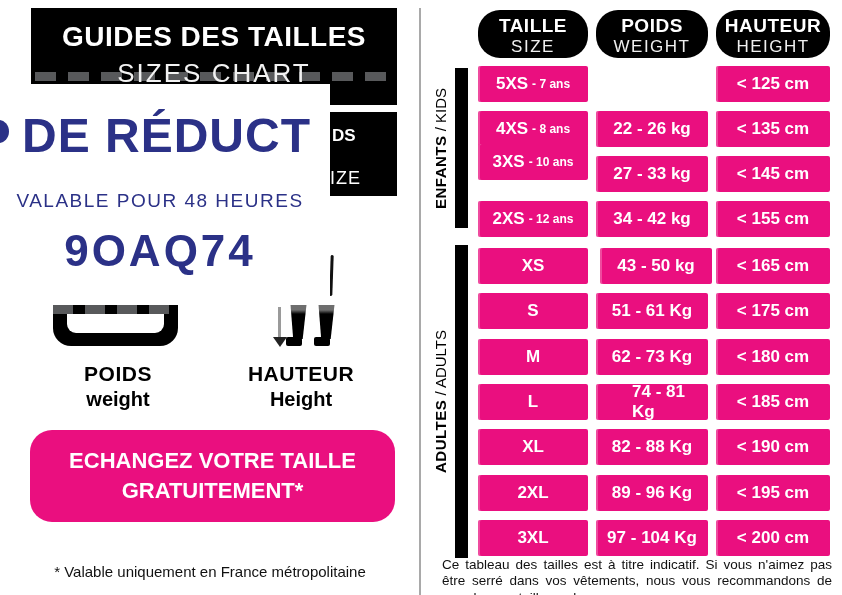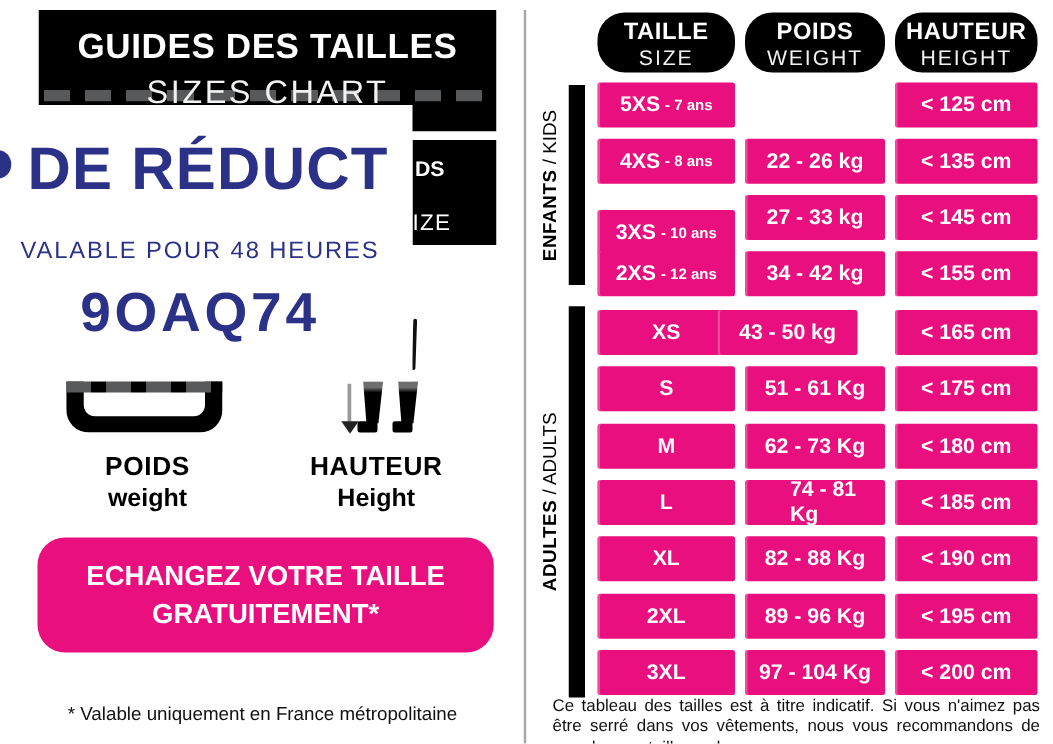--- a/index.html
+++ b/index.html
@@ -177,36 +177,36 @@
         <span>5XS</span>
         <span class="age">- 7 ans</span>
       </div>
       <div class="cell" style="left: 716px; top: 66px; width: 114px;">&lt; 125 cm</div>
       <div class="cell" style="left: 478px; top: 111px; width: 110px;">
         <span>4XS</span>
         <span class="age">- 8 ans</span>
       </div>
       <div class="cell" style="left: 596px; top: 111px; width: 112px;">22 - 26 kg</div>
       <div class="cell" style="left: 716px; top: 111px; width: 114px;">&lt; 135 cm</div>
-      <div class="cell" style="left: 478px; top: 168px; width: 110px;">
+      <div class="cell" style="left: 478px; top: 144px; width: 110px;">
         <span>3XS</span>
         <span class="age">- 10 ans</span>
       </div>
       <div class="cell" style="left: 596px; top: 156px; width: 112px;">27 - 33 kg</div>
       <div class="cell" style="left: 716px; top: 156px; width: 114px;">&lt; 145 cm</div>
       <div class="cell" style="left: 478px; top: 201px; width: 110px;">
         <span>2XS</span>
         <span class="age">- 12 ans</span>
       </div>
       <div class="cell" style="left: 596px; top: 201px; width: 112px;">34 - 42 kg</div>
       <div class="cell" style="left: 716px; top: 201px; width: 114px;">&lt; 155 cm</div>
       <div class="cell" style="left: 478px; top: 248px; width: 110px;">
         <span>XS</span>
       </div>
-      <div class="cell" style="left: 574px; top: 248px; width: 112px;">43 - 50 kg</div>
+      <div class="cell" style="left: 600px; top: 248px; width: 112px;">43 - 50 kg</div>
       <div class="cell" style="left: 716px; top: 248px; width: 114px;">&lt; 165 cm</div>
       <div class="cell" style="left: 478px; top: 293px; width: 110px;">
         <span>S</span>
       </div>
       <div class="cell" style="left: 596px; top: 293px; width: 112px;">51 - 61 Kg</div>
       <div class="cell" style="left: 716px; top: 293px; width: 114px;">&lt; 175 cm</div>
       <div class="cell" style="left: 478px; top: 339px; width: 110px;">
         <span>M</span>
       </div>
       <div class="cell" style="left: 596px; top: 339px; width: 112px;">62 - 73 Kg</div>

